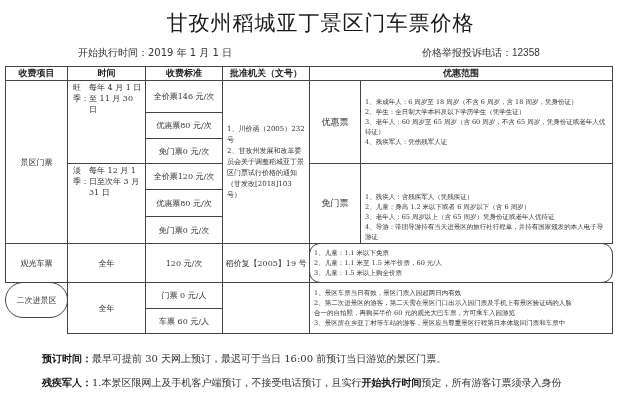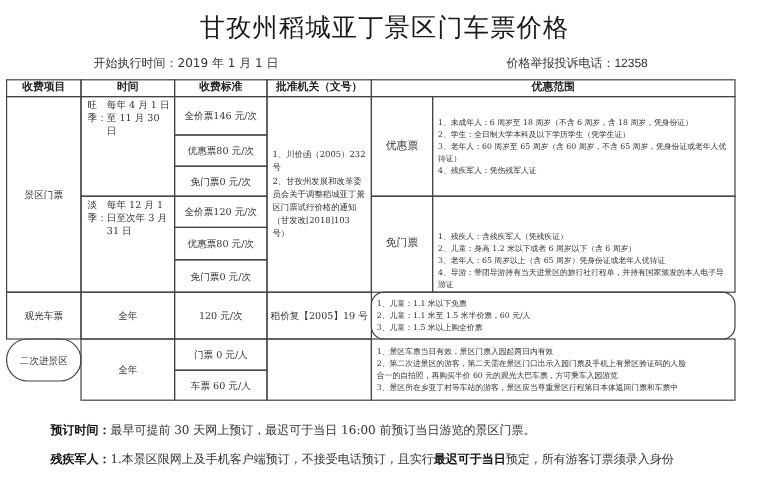--- a/index.html
+++ b/index.html
@@ -101,13 +101,13 @@
   <div class="cell" style="left:217px;top:216px;width:88px;height:52px;"></div>
   <div class="cell list" style="left:304px;top:216px;width:304px;height:52px;">
     <span>1、景区车票当日有效，景区门票入园起两日内有效</span>
     <span>2、第二次进景区的游客，第二天需在景区门口出示入园门票及手机上有景区验证码的人脸</span>
     <span>合一的自拍照，再购买半价 60 元的观光大巴车票，方可乘车入园游览</span>
     <span>3、景区所在乡亚丁村等车站的游客，景区应当尊重景区行程第日本体返回门票和车票中</span>
   </div>
 </div>
 
 <div class="notes" style="top:352px;"><b>预订时间：</b><span>最早可提前 30 天网上预订，最迟可于当日 16:00 前预订当日游览的景区门票。</span></div>
-<div class="notes" style="top:376px;"><b>残疾军人：</b><span>1.本景区限网上及手机客户端预订，不接受电话预订，且实行</span><b>最迟可于当日</b><span>预定，所有游客订票须录入身份</span></div>
+<div class="notes" style="top:376px;"><b>残疾军人：</b><span>1.本景区限网上及手机客户端预订，不接受电话预订，且实行</span><b>开始执行时间</b><span>预定，所有游客订票须录入身份</span></div>
 
 </body></html>

